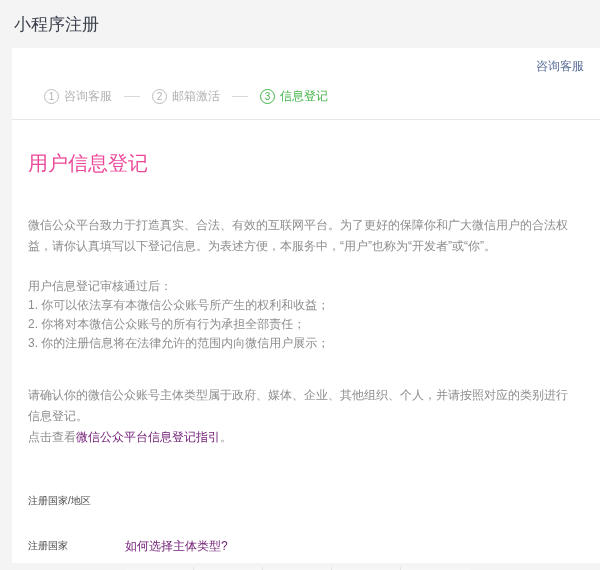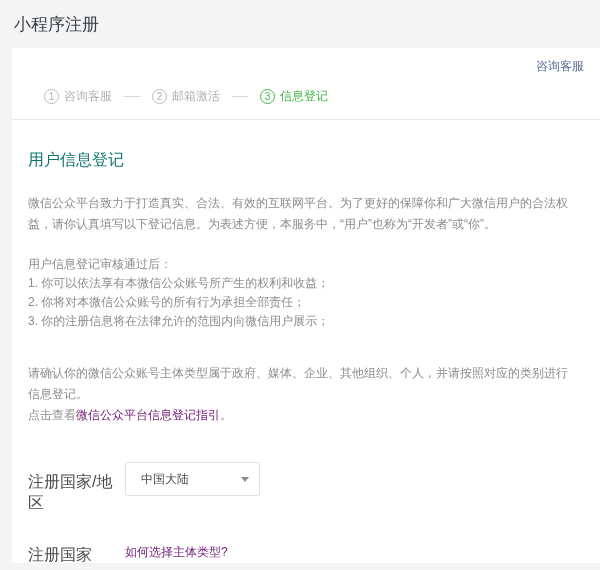--- a/index.html
+++ b/index.html
@@ -55,40 +55,40 @@
     margin: 0 12px;
   }
   .step.active, .step.active .step-circle { color: #44b549; border-color: #44b549; }
   .card-body {
     padding: 30px 30px 0 16px;
     flex: 1;
     font-size: 12px;
     color: #8d8d8d;
   }
   .section-heading {
-    font-size: 16px;
+    font-size: 20px;
     font-weight: normal;
-    color: #0f766e;
-    margin-bottom: 22px;
+    color: #ec4899;
+    margin-bottom: 38px;
   }
   .para { line-height: 21px; margin-bottom: 16px; }
   .review-block { line-height: 19px; margin: 20px 0 32px; }
   .review-block div { margin-bottom: 0; }
   .link { color: #701a75; text-decoration: none; cursor: pointer; }
   .form-row {
     display: flex;
     align-items: flex-start;
     margin-top: 36px;
   }
   .form-label {
     width: 97px;
     flex-shrink: 0;
     color: #4c4c4c;
     padding-top: 10px;
-    font-size: 16px;
+    font-size: 10px;
   }
   .form-row.entity-row .form-label { padding-top: 1px; }
   .select-box {
     width: 135px; height: 34px;
     border: 1px solid #e2e2e2;
     border-radius: 2px;
     background: #fff;
     display: flex;
     align-items: center;
     justify-content: space-between;
@@ -159,24 +159,20 @@
       <div>3. 你的注册信息将在法律允许的范围内向微信用户展示；</div>
     </div>
 
     <div class="para" style="margin-bottom:12px;">
       <span>请确认你的微信公众账号主体类型属于政府、媒体、企业、其他组织、个人，并请按照对应的类别进行信息登记。</span><br>
       <span>点击查看</span><a class="link">微信公众平台信息登记指引</a><span>。</span>
     </div>
 
     <div class="form-row">
       <div class="form-label">注册国家/地区</div>
-      <div class="select-box">
-        <span>中国大陆</span>
-        <span class="caret"></span>
-      </div>
     </div>
 
     <div class="form-row entity-row" style="margin-top:30px;">
       <div class="form-label">注册国家</div>
       <div>
         <a class="link entity-help">如何选择主体类型?</a>
         <div class="entity-tabs">
           <div class="entity-tab">个人</div>
           <div class="entity-tab">企业</div>
           <div class="entity-tab">政府</div>

